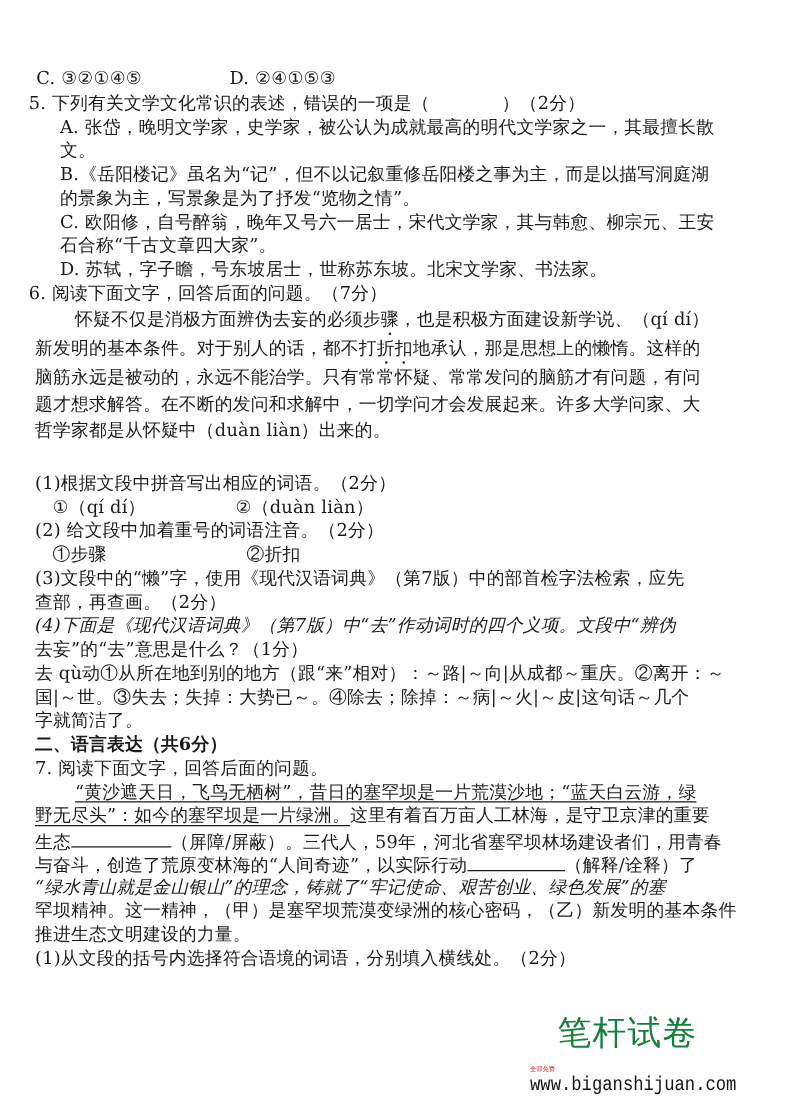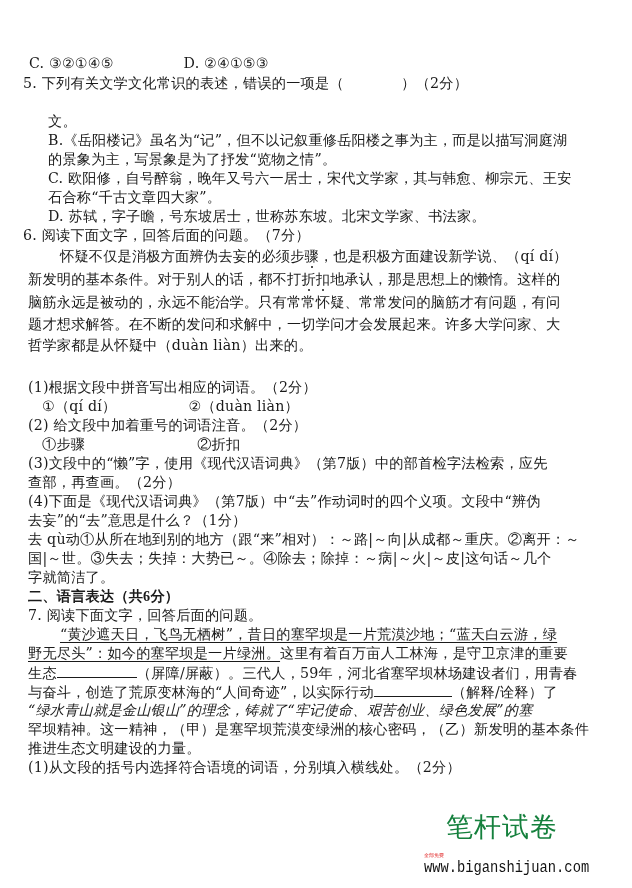--- a/index.html
+++ b/index.html
@@ -9,21 +9,21 @@
     color: #1a1a1a; position: relative;
   }
   .page { position: absolute; left: 0; top: 0; width: 632px; height: 888px; }
   .line {
     position: absolute; left: 0; white-space: nowrap;
     font-size: 14.2px; line-height: 18px; letter-spacing: 0.2px;
   }
   .ind1 { left: 29px; }
   .ind2 { left: 48px; }
   .para { left: 60px; }
-  .bold { font-weight: bold; font-family: Liberation Serif, serif; }
+  .bold { font-weight: bold; }
   .u { text-decoration: underline; text-underline-offset: 3px; }
   .blank {
     display: inline-block; border-bottom: 1px solid #1a1a1a;
     height: 14px; vertical-align: baseline;
   }
   .dot { position: relative; }
   .dot::after {
     content: ""; position: absolute; left: 50%; bottom: -4px;
     width: 2px; height: 2px; background: #1a1a1a; border-radius: 50%;
     transform: translateX(-50%);
@@ -47,20 +47,21 @@
 </head>
 <body>
 
 <div class="page">
 
   <div class="line ind1" style="top:54px;">
     <span>C. ③②①④⑤</span><span style="display:inline-block;width:70px;"></span><span>D. ②④①⑤③</span>
   </div>
 
   <div class="line" style="top:74px; left:23px;">5. 下列有关文学文化常识的表述，错误的一项是（　　　　）（2分）</div>
+  <div class="line ind2" style="top:93px;">A. 张岱，晚明文学家，史学家，被公认为成就最高的明代文学家之一，其最擅长散</div>
   <div class="line ind2" style="top:112px;">文。</div>
   <div class="line ind2" style="top:150px;">的景象为主，写景象是为了抒发“览物之情”。</div>
   <div class="line ind2" style="top:131px;">B.《岳阳楼记》虽名为“记”，但不以记叙重修岳阳楼之事为主，而是以描写洞庭湖</div>
   <div class="line ind2" style="top:169px;">C. 欧阳修，自号醉翁，晚年又号六一居士，宋代文学家，其与韩愈、柳宗元、王安</div>
   <div class="line ind2" style="top:188px;">石合称“千古文章四大家”。</div>
   <div class="line ind2" style="top:207px;">D. 苏轼，字子瞻，号东坡居士，世称苏东坡。北宋文学家、书法家。</div>
 
   <div class="line" style="top:226px; left:23px;">6. 阅读下面文字，回答后面的问题。（7分）</div>
   <div class="line para" style="top:247px;">
     <span>怀疑不仅是消极方面辨伪去妄的必须步</span><span class="dot">骤</span><span>，也是积极方面建设新学说、（qí dí）</span>
@@ -75,21 +76,21 @@
   <div class="line" style="top:378px; left:28px;">(1)根据文段中拼音写出相应的词语。（2分）</div>
   <div class="line" style="top:397px; left:42px;">
     <span>①（qí dí）</span><span style="display:inline-block;width:72px;"></span><span>②（duàn liàn）</span>
   </div>
   <div class="line" style="top:416px; left:28px;">(2) 给文段中加着重号的词语注音。（2分）</div>
   <div class="line" style="top:435px; left:42px;">
     <span>①步骤</span><span style="display:inline-block;width:112px;"></span><span>②折扣</span>
   </div>
   <div class="line" style="top:454px; left:28px;">(3)文段中的“懒”字，使用《现代汉语词典》（第7版）中的部首检字法检索，应先</div>
   <div class="line" style="top:473px; left:28px;">查部，再查画。（2分）</div>
-  <div class="line" style="top:492px; left:28px;">(4)下面是《现代汉语词典》（第7版）中“去”作动词时的四个义项。文段中“辨伪</div>
+  <div class="line" style="top:492px; left:28px;font-style:italic;">(4)下面是《现代汉语词典》（第7版）中“去”作动词时的四个义项。文段中“辨伪</div>
   <div class="line" style="top:511px; left:28px;">去妄”的“去”意思是什么？（1分）</div>
   <div class="line" style="top:530px; left:28px;">去 qù动①从所在地到别的地方（跟“来”相对）：～路|～向|从成都～重庆。②离开：～</div>
   <div class="line" style="top:549px; left:28px;">国|～世。③失去；失掉：大势已～。④除去；除掉：～病|～火|～皮|这句话～几个</div>
   <div class="line" style="top:568px; left:28px;">字就简洁了。</div>
 
   <div class="line bold" style="top:587px; left:28px;">二、语言表达（共6分）</div>
 
   <div class="line" style="top:606px; left:28px;">7. 阅读下面文字，回答后面的问题。</div>
   <div class="line" style="top:644px; left:28px;">
     <span class="u">野无尽头”：如今的塞罕坝是一片绿洲。</span><span>这里有着百万亩人工林海，是守卫京津的重要</span>

